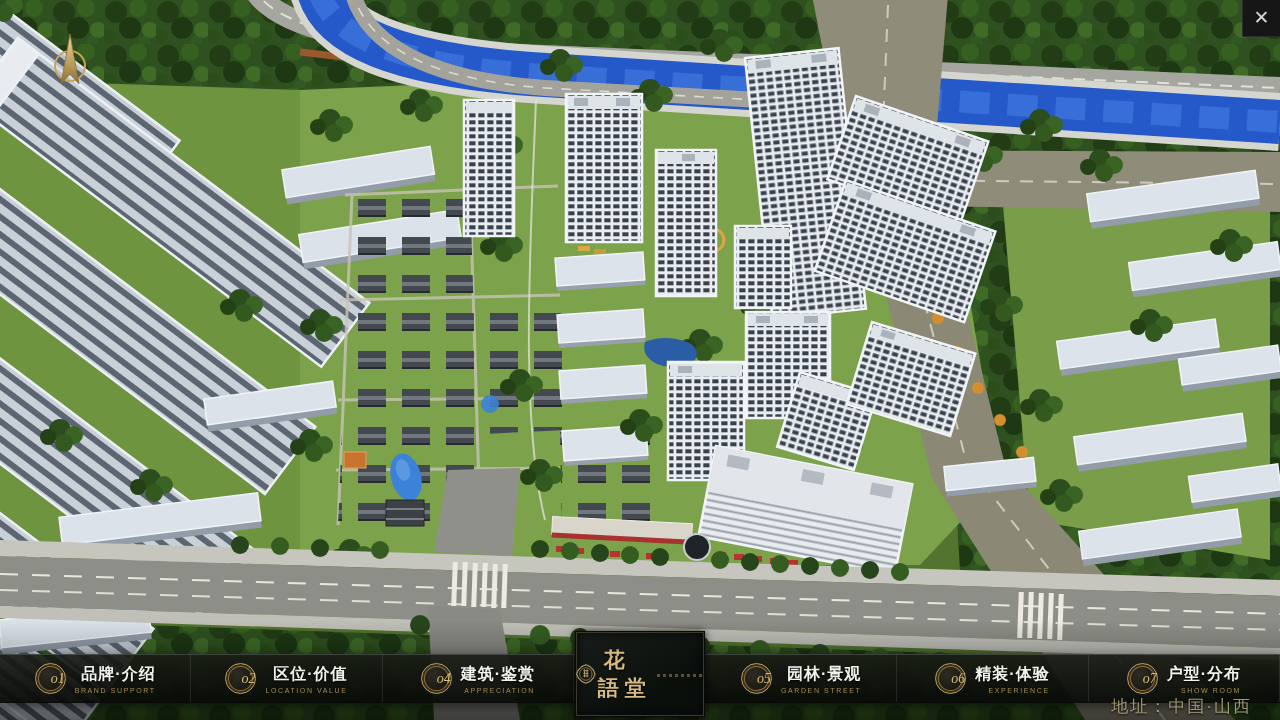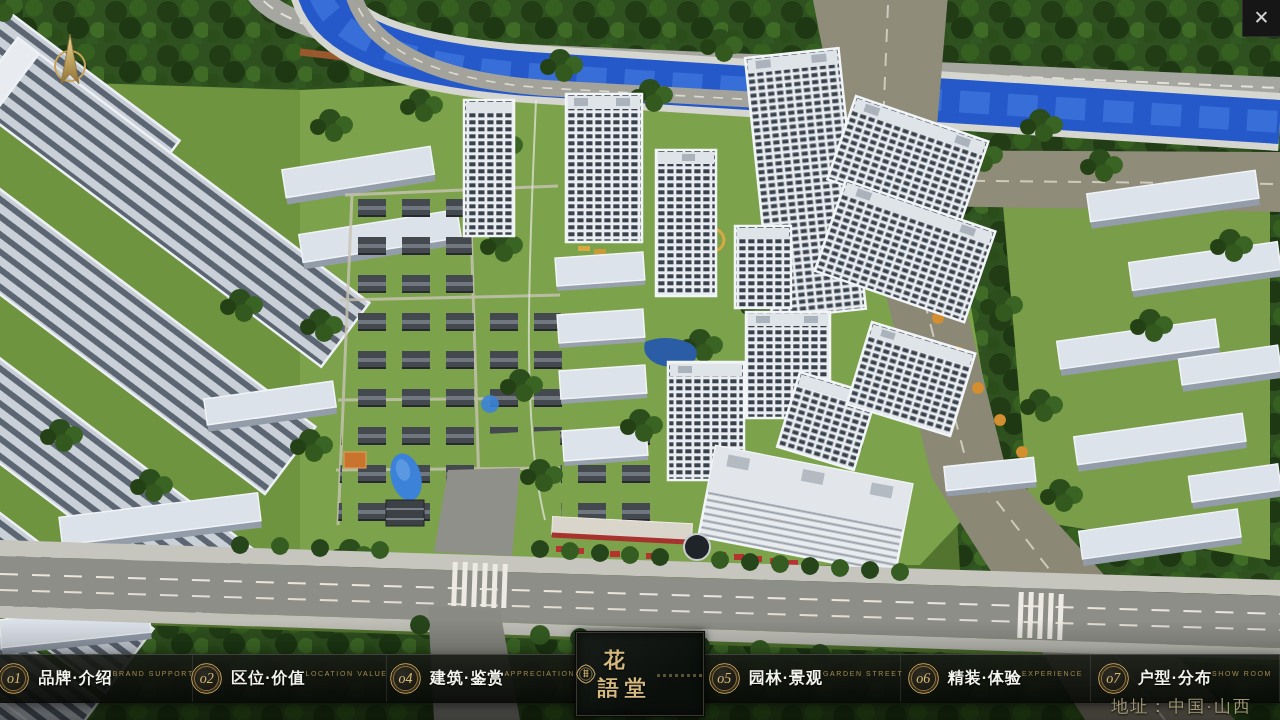--- a/index.html
+++ b/index.html
@@ -19,24 +19,24 @@
     border-top:1px solid rgba(255,255,255,.22);
     border-bottom:1px solid rgba(0,0,0,.65);
     box-shadow:0 3px 10px rgba(0,0,0,.55);}
   .nav-group{display:flex;flex:1;}
   .nav-item{flex:1;display:flex;align-items:center;justify-content:center;gap:9px;
     border-right:1px solid rgba(255,255,255,.10);cursor:pointer;min-width:0;}
   .nav-group.left .nav-item:first-child{border-left:none;}
   .badge{width:29px;height:29px;border-radius:50%;flex:0 0 29px;
     border:1px solid #bb9c5e;
     box-shadow:inset 0 0 0 2px rgba(0,0,0,.6),inset 0 0 0 3px #8a713f;
-    display:flex;align-items:center;justify-content:center;
+    display:flex;align-items:center;justify-content:flex-end;
     color:#d9ba77;font-family:"Liberation Serif",serif;font-style:italic;
     font-size:14px;background:radial-gradient(circle at 40% 35%,#2c2c24,#101009);}
-  .nav-txt{display:flex;flex-direction:row;align-items:flex-start;}
+  .nav-txt{display:flex;flex-direction:column;align-items:flex-end;}
   .nav-zh{font-size:16px;font-weight:bold;color:#f3f3ee;letter-spacing:1px;
     text-shadow:0 1px 2px #000;white-space:nowrap;}
   .nav-en{font-size:7px;color:#a68d52;letter-spacing:1.6px;margin-top:2px;
     white-space:nowrap;text-transform:uppercase;}
 
   
   .logo-panel{position:absolute;left:50%;transform:translateX(-50%);bottom:3px;
     width:128px;height:84px;z-index:12;cursor:pointer;
     background:linear-gradient(150deg,#191e1a 0%,#0a0f0c 70%);
     border:1px solid #090909;

